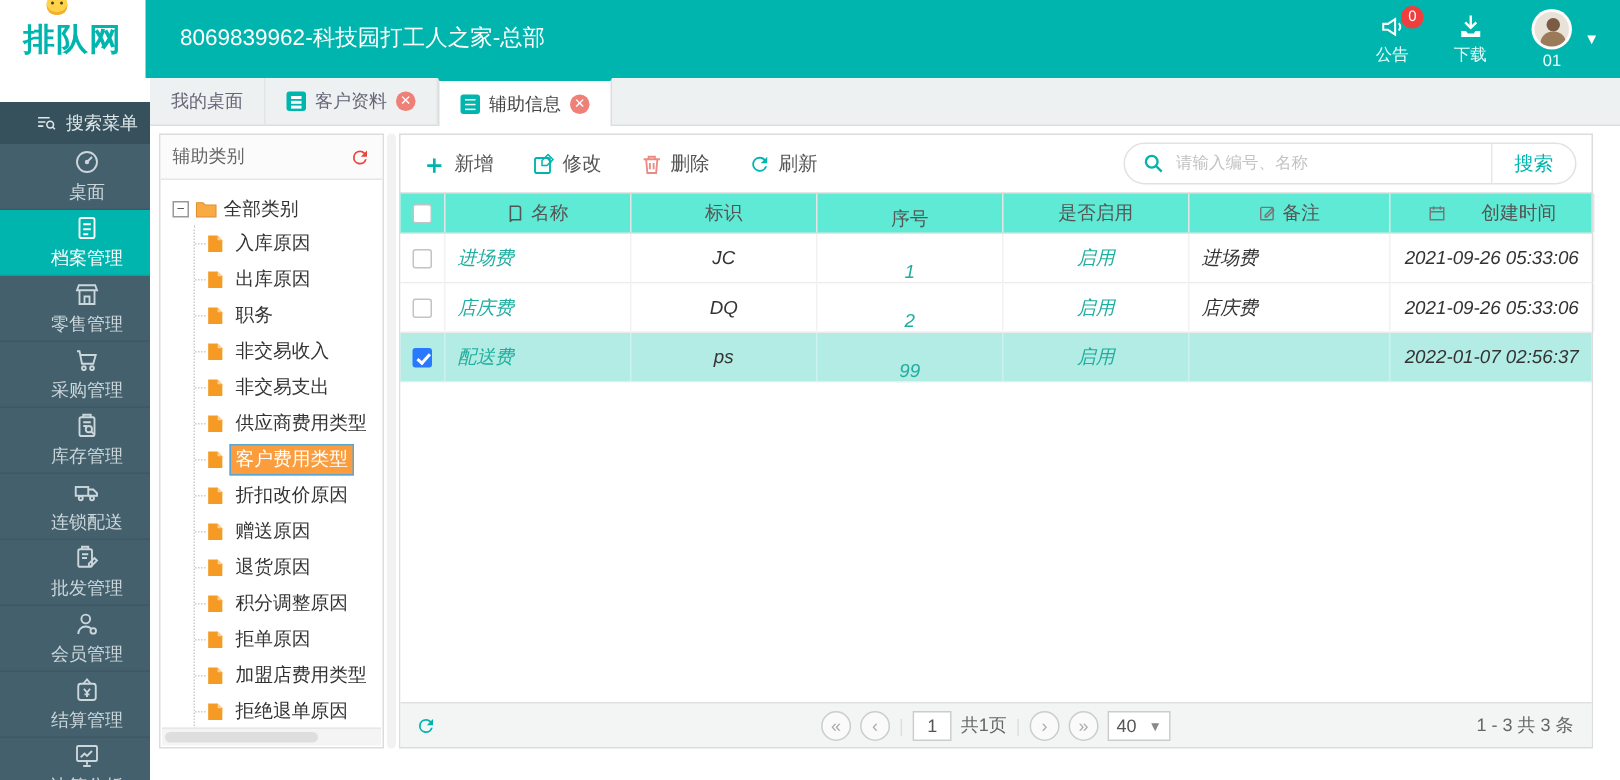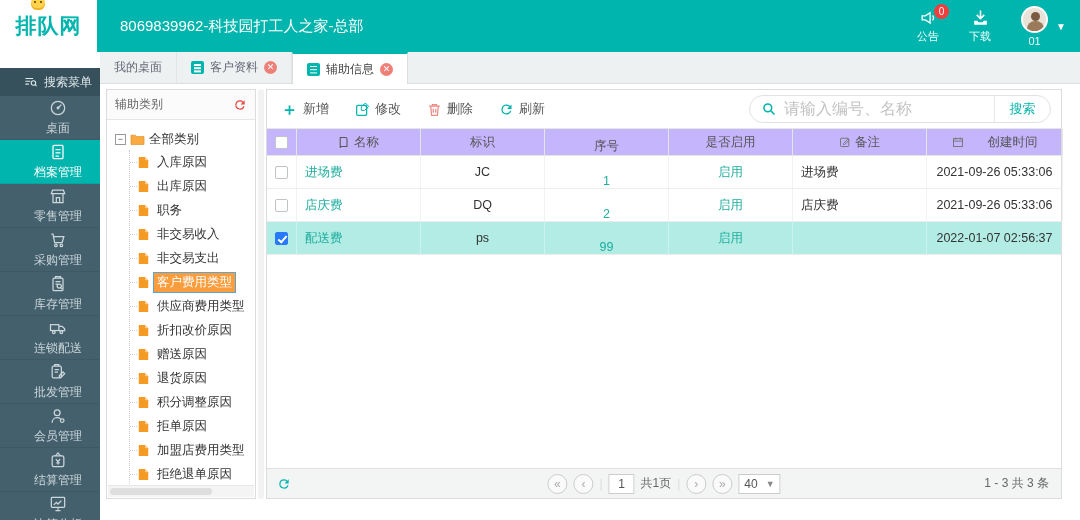--- a/index.html
+++ b/index.html
@@ -67,29 +67,29 @@
   .vstrip{position:absolute;left:158px;top:5px;width:6px;height:410px;background:#f2f2f2;border-radius:3px;}
 
   
   .main-panel{position:absolute;left:166px;top:5px;width:796px;height:410px;border:1px solid #dcdcdc;background:#fff;display:flex;flex-direction:column;}
   .toolbar{height:38px;display:flex;align-items:center;gap:26px;padding:0 10px 0 14px;flex:none;}
   .tbtn{display:flex;align-items:center;gap:5px;font-size:13px;color:#555;cursor:pointer;}
   .tbtn svg{width:15px;height:15px;}
   .plus-glyph{color:var(--teal);font-size:17px;font-weight:bold;line-height:15px;}
   .searchbox{margin-left:auto;width:302px;height:28px;border:1px solid #e2e2e2;border-radius:15px;display:flex;align-items:center;background:#fff;overflow:hidden;}
   .searchbox svg{width:14px;height:14px;margin:0 8px 0 12px;flex:none;}
-  .searchbox input{flex:1;border:none;outline:none;font-size:16px;color:#b91c1c;background:transparent;font-family:inherit;}
+  .searchbox input{flex:1;border:none;outline:none;font-size:11px;color:#b91c1c;background:transparent;font-family:inherit;}
   .searchbox input::placeholder{color:#c3c3c3;}
   .search-btn{width:56px;text-align:center;font-size:13px;color:var(--teal);border-left:1px solid #e8e8e8;height:100%;line-height:26px;cursor:pointer;flex:none;}
 
   
-  .thead{display:flex;height:28px;background:#c4b5fd;border-top:1px solid #e4e6e6;border-bottom:1px solid #e4e6e6;flex:none;font-size:12.5px;color:#555;}
+  .thead{display:flex;height:28px;background:#5eead4;border-top:1px solid #e4e6e6;border-bottom:1px solid #e4e6e6;flex:none;font-size:12.5px;color:#555;}
   .thead .c{display:flex;align-items:center;justify-content:center;gap:4px;border-right:1px solid #e4e6e6;height:100%;}
   .thead svg{width:12px;height:12px;}
-  .trow{display:flex;height:33px;border-bottom:1px solid #ececec;font-size:12.5px;flex:none;background:#fff;}
+  .trow{display:flex;height:33px;border-bottom:1px solid #ececec;font-size:12.5px;flex:none;background:#fff;font-style:italic;}
   .trow .c{display:flex;align-items:center;border-right:1px solid #f2f2f2;height:100%;padding:0 8px;}
   .c.w-cb{width:30px;justify-content:center;padding:0;flex:none;}
   .c.w-name{width:124px;flex:none;}
   .c.w-code{width:124px;flex:none;justify-content:center;}
   .c.w-seq{width:124px;justify-content:center;flex:none;align-items:flex-end;}
   .c.w-en{width:124px;justify-content:center;flex:none;}
   .c.w-rem{width:134px;flex:none;}
   .c.w-time{width:136px;justify-content:center;padding:0 4px;flex:none;gap:24px;}
   .trow .name{color:var(--link);}
   .trow .seq,.trow .enabled{color:var(--link);}
@@ -311,28 +311,28 @@
                 <path d="M1 1h8l4 4v10H1z" fill="#f59a23"></path>
                 <path d="M9 1v4h4z" fill="#fcd09a"></path>
               </svg>
               <span class="tree-label">非交易支出</span>
             </li>
           <li>
               <svg viewBox="0 0 14 16" width="11" height="13">
                 <path d="M1 1h8l4 4v10H1z" fill="#f59a23"></path>
                 <path d="M9 1v4h4z" fill="#fcd09a"></path>
               </svg>
+              <span class="tree-label">供应商费用类型</span>
+            </li>
+          <li>
+              <svg viewBox="0 0 14 16" width="11" height="13">
+                <path d="M1 1h8l4 4v10H1z" fill="#f59a23"></path>
+                <path d="M9 1v4h4z" fill="#fcd09a"></path>
+              </svg>
               <span class="tree-label selected">客户费用类型</span>
-            </li>
-          <li>
-              <svg viewBox="0 0 14 16" width="11" height="13">
-                <path d="M1 1h8l4 4v10H1z" fill="#f59a23"></path>
-                <path d="M9 1v4h4z" fill="#fcd09a"></path>
-              </svg>
-              <span class="tree-label">供应商费用类型</span>
             </li>
           <li>
               <svg viewBox="0 0 14 16" width="11" height="13">
                 <path d="M1 1h8l4 4v10H1z" fill="#f59a23"></path>
                 <path d="M9 1v4h4z" fill="#fcd09a"></path>
               </svg>
               <span class="tree-label">折扣改价原因</span>
             </li>
           <li>
               <svg viewBox="0 0 14 16" width="11" height="13">

